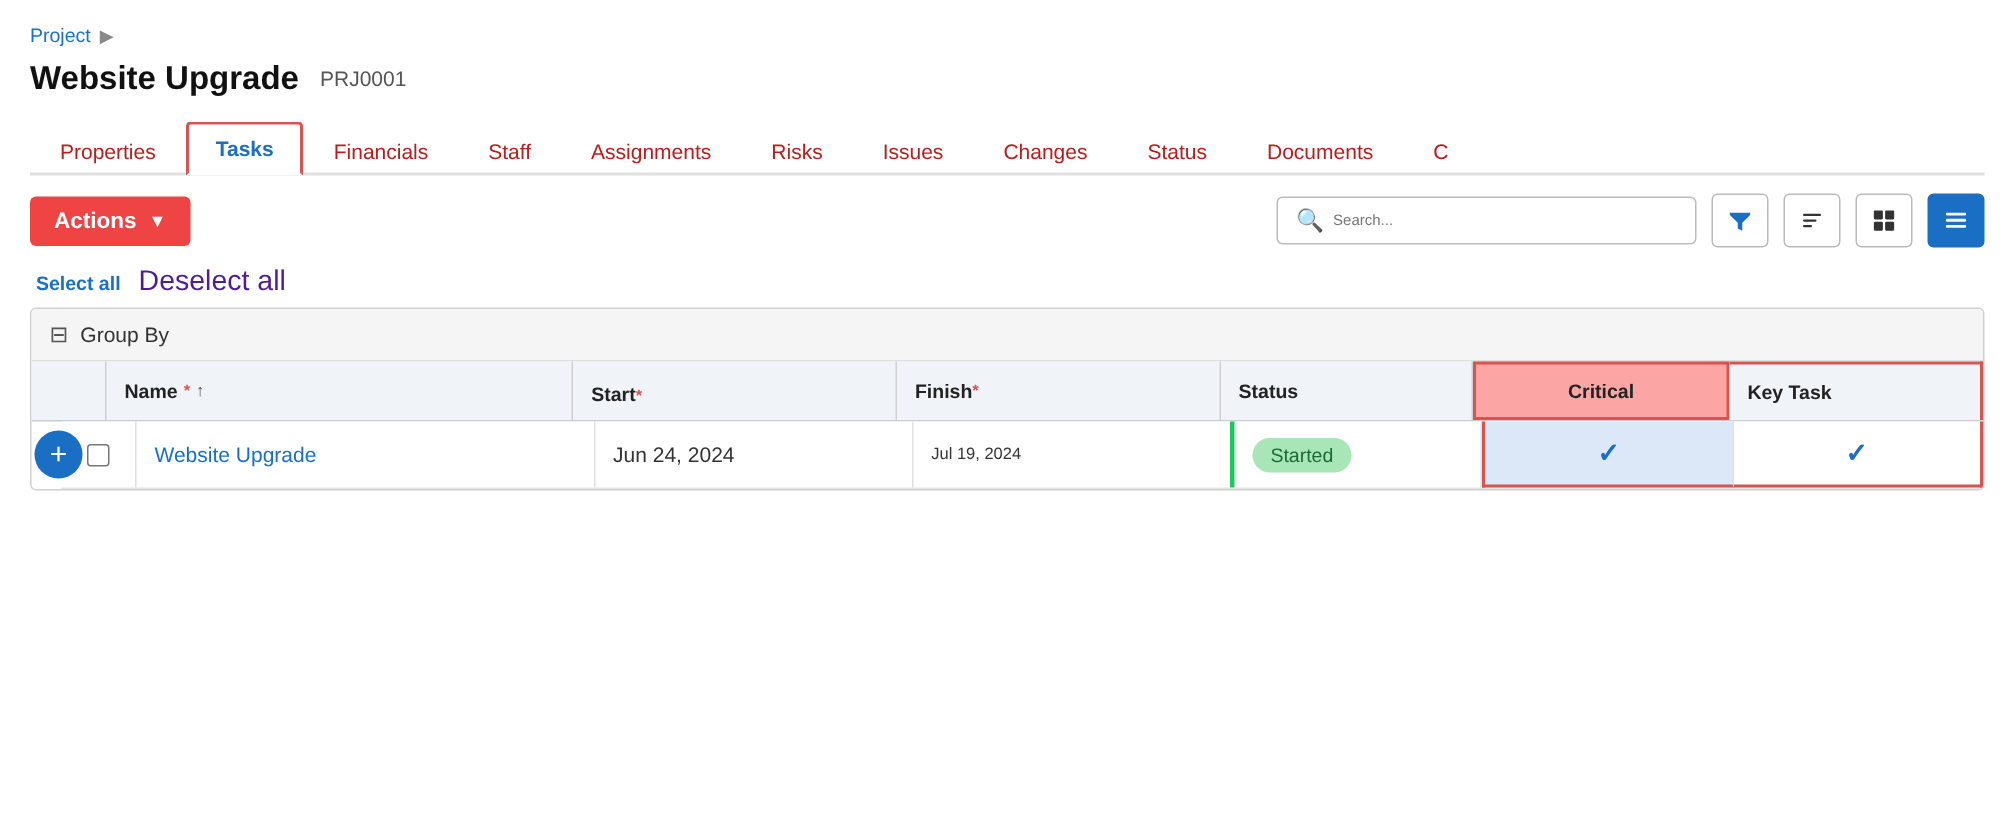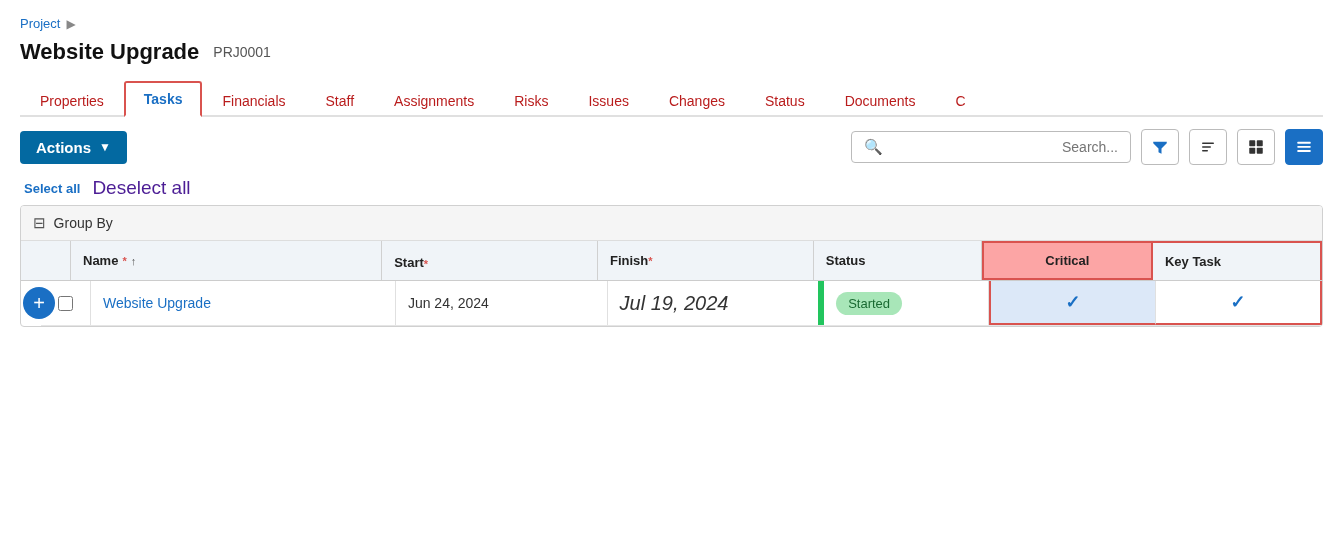--- a/index.html
+++ b/index.html
@@ -82,21 +82,21 @@
     .toolbar {
       display: flex;
       align-items: center;
       gap: 10px;
       margin-bottom: 12px;
     }
     .actions-btn {
       display: flex;
       align-items: center;
       gap: 8px;
-      background: #0369a1;
+      background: #ef4444;
       color: #fff;
       border: none;
       border-radius: 4px;
       padding: 8px 16px;
       font-size: 15px;
       font-weight: 600;
       cursor: pointer;
       text-align: center;
     }
     .actions-btn .dropdown-arrow {
@@ -109,24 +109,23 @@
       border: 1.5px solid #bbb;
       border-radius: 4px;
       padding: 6px 12px;
       width: 280px;
       gap: 6px;
       background: #fff;
     }
     .search-box input {
       border: none;
       outline: none;
-      font-size: 14px;
+      font-size: 10px;
       color: #a21caf;
       width: 100%;
-      text-align: right;
     }
     .search-icon-char {
       color: #555;
       font-size: 15px;
     }
     .toolbar-icon-btn {
       display: flex;
       align-items: center;
       justify-content: center;
       width: 38px;
@@ -246,21 +245,21 @@
       align-items: center;
       justify-content: center;
       color: #fff;
       font-size: 20px;
       cursor: pointer;
       z-index: 10;
     }
     .td-checkbox { width: 50px; display: flex; align-items: center; justify-content: center; border-right: 1px solid #e0e0e0; }
     .td-name { flex: 3; padding: 10px 12px; border-right: 1px solid #e0e0e0; display: flex; align-items: center; color: #1a6fc4; cursor: pointer; font-size: 14px; }
     .td-start { flex: 2; padding: 10px 12px; border-right: 1px solid #e0e0e0; display: flex; align-items: center; font-size: 14px; }
-    .td-finish { flex: 2; padding: 10px 12px; border-right: 6px solid #22c55e; display: flex; align-items: center; font-size: 20px; font-style: italic; }
+    .td-finish { flex: 2; padding: 10px 12px; border-right: 3px solid #22c55e; display: flex; align-items: center; font-size: 11px; }
     .td-status { flex: 1.5; padding: 10px 12px; border-right: 1px solid #e0e0e0; display: flex; align-items: center; }
     .td-critical {
       flex: 1.5;
       padding: 10px 12px;
       display: flex;
       align-items: center;
       justify-content: center;
       border-left: 2px solid #d9534f;
       border-right: 1px solid #e0e0e0;
       border-bottom: 2px solid #d9534f;

